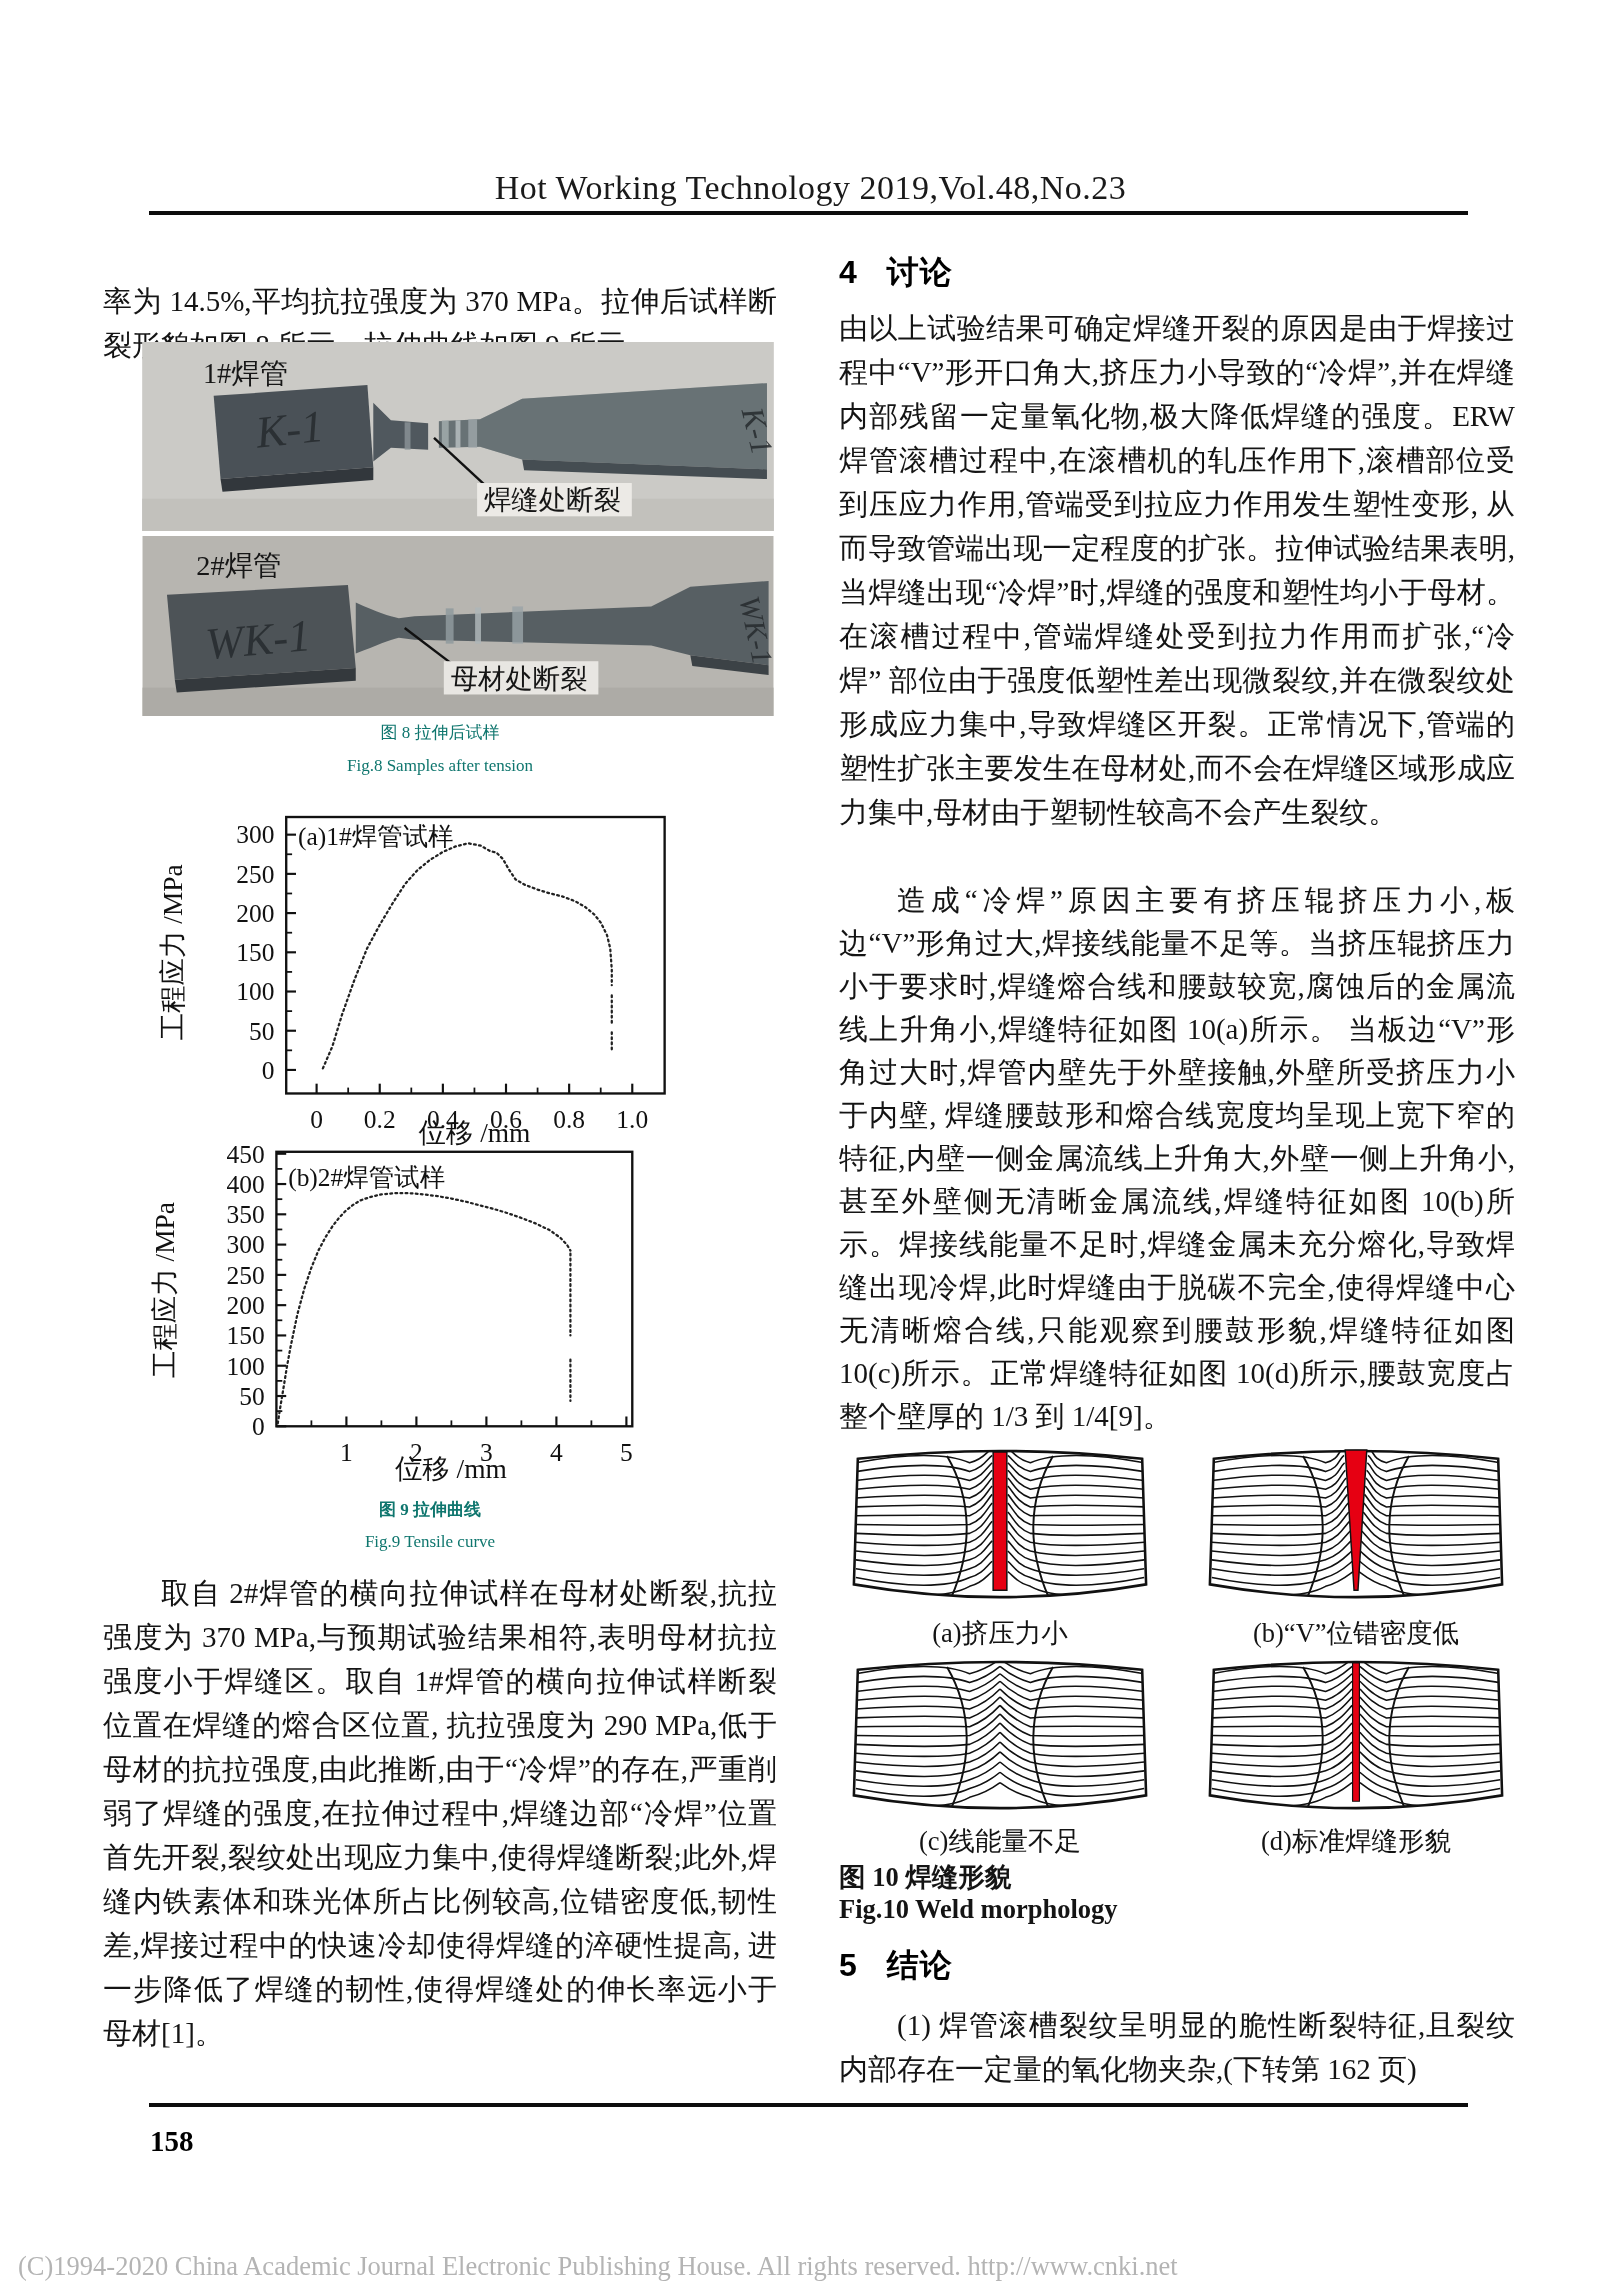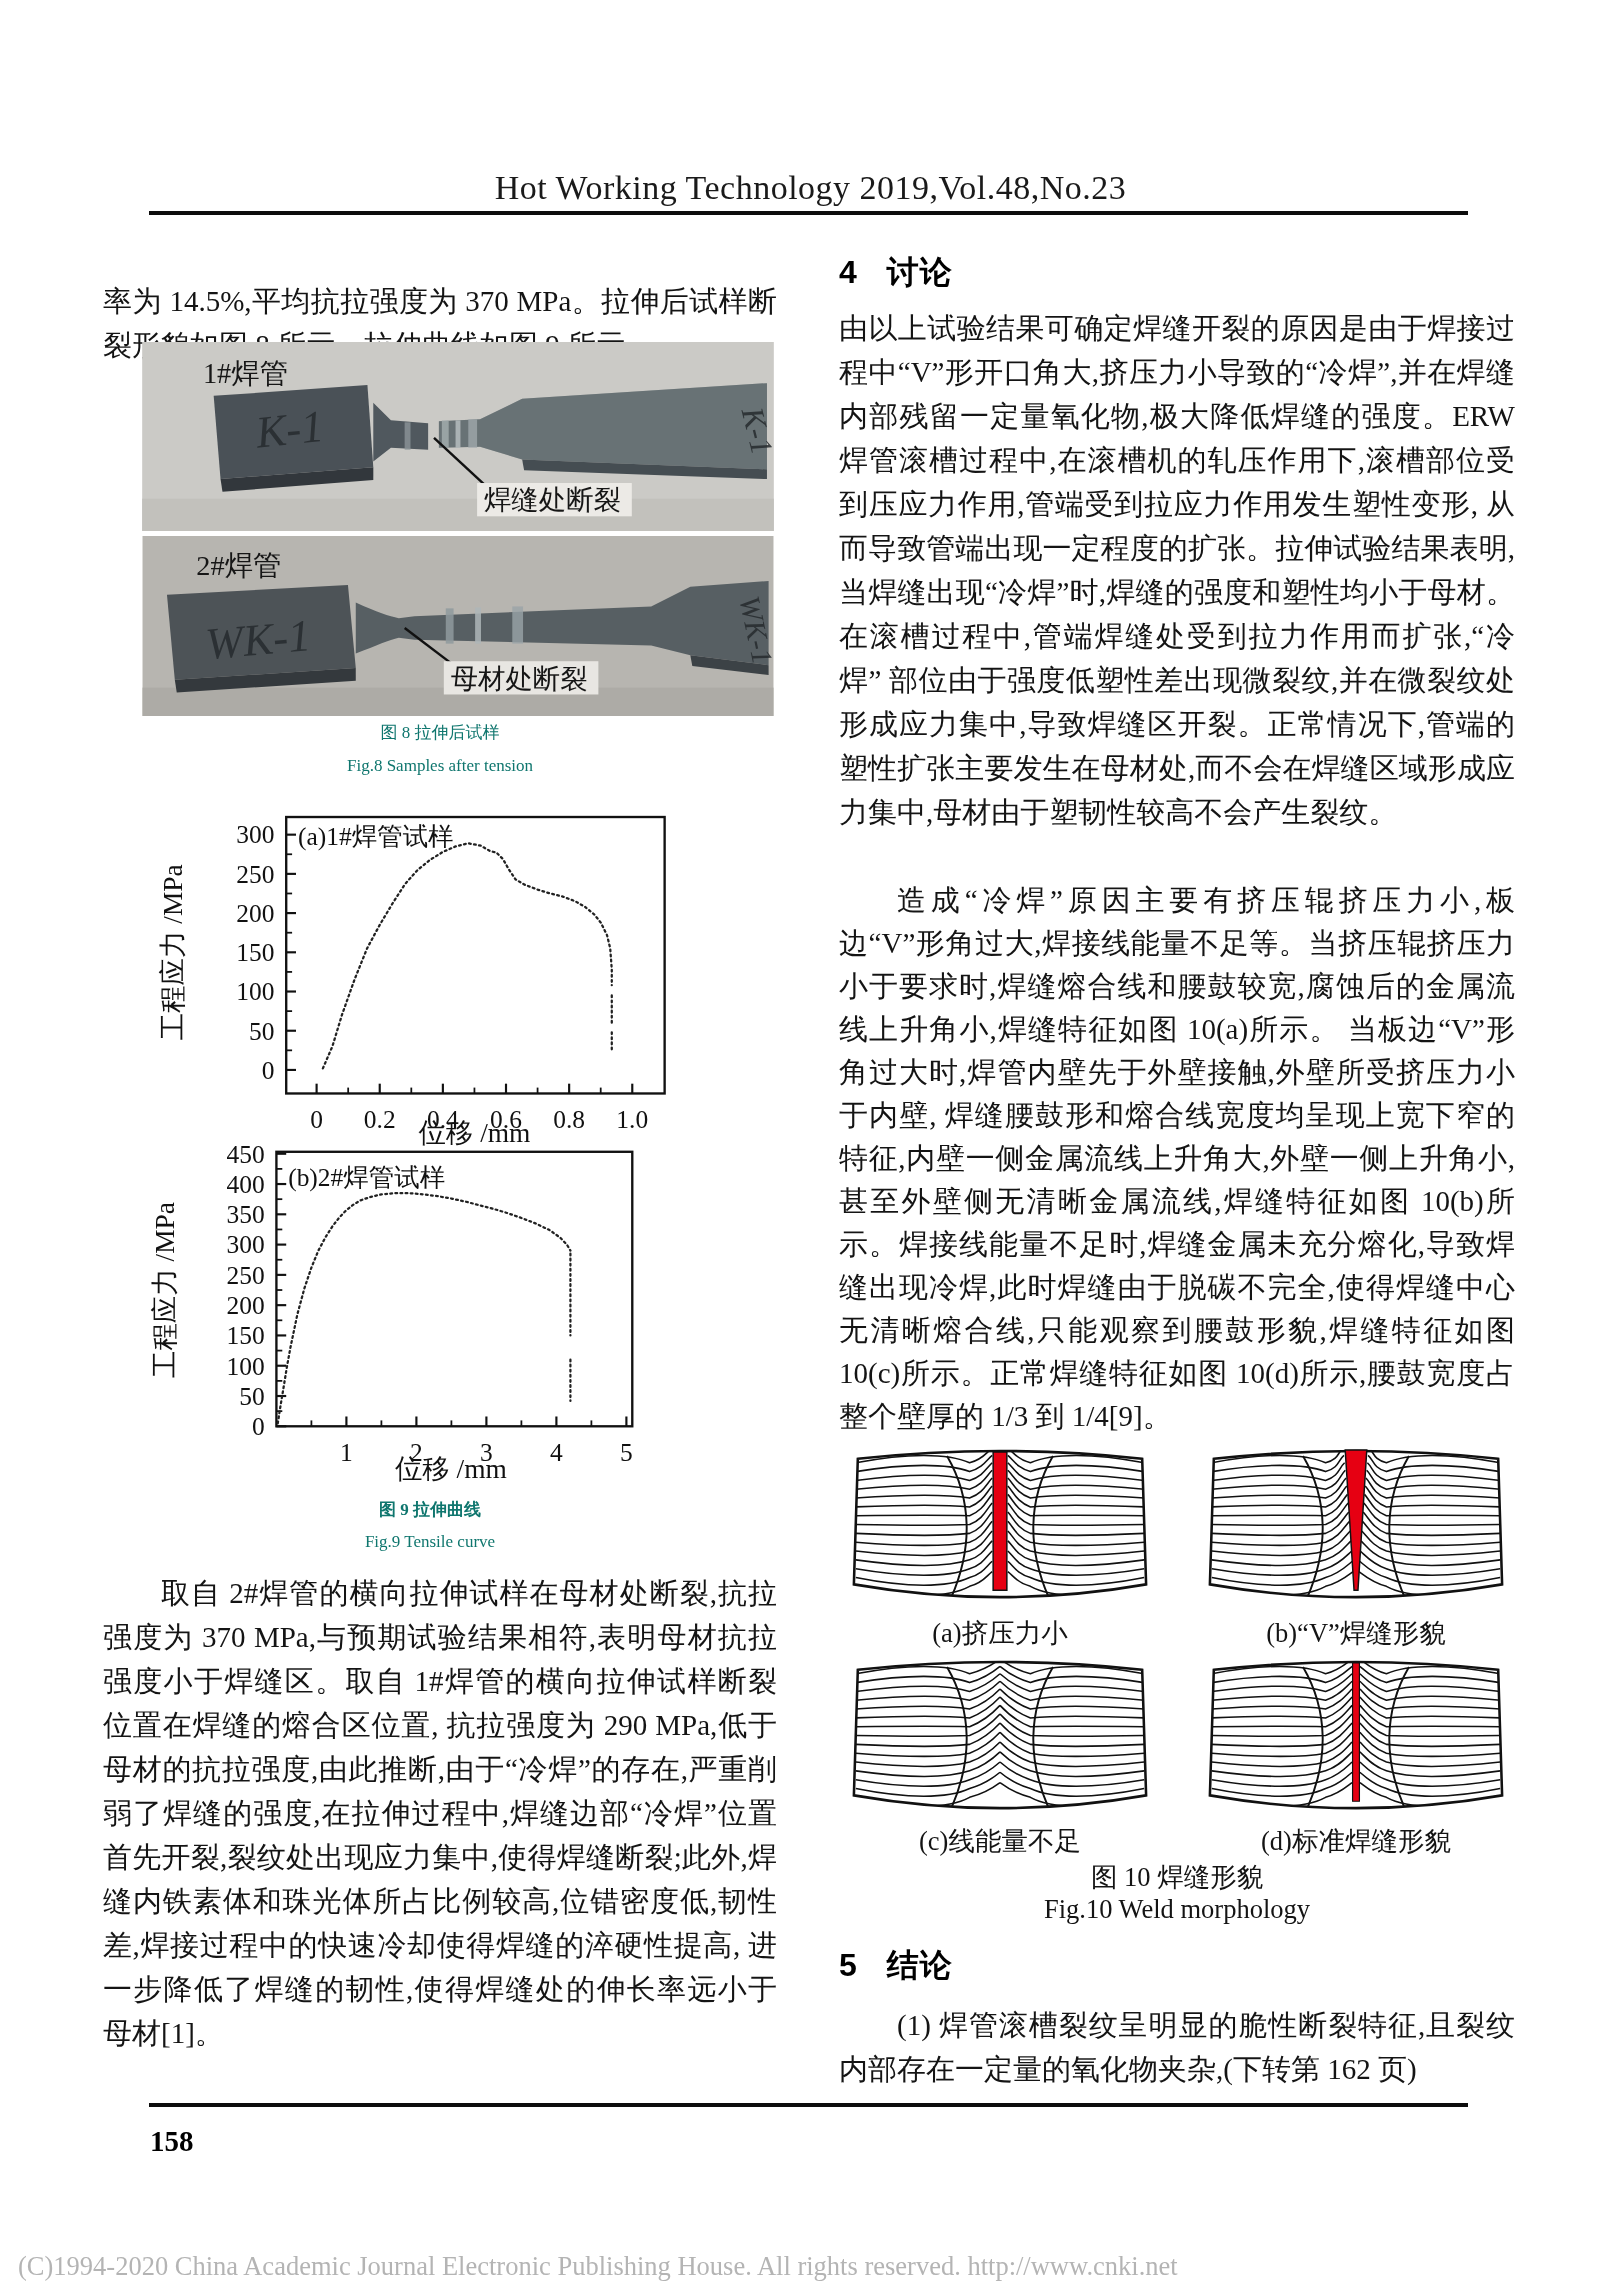--- a/index.html
+++ b/index.html
@@ -6,21 +6,21 @@
   body{width:1621px;height:2293px;position:relative;background:#ffffff;
        font-family:"Liberation Serif","DejaVu Serif",serif;color:#111;overflow:hidden;}
   .abs{position:absolute;}
   .rule{position:absolute;background:#0d0d0d;}
   .para{position:absolute;width:674px;font-size:29px;line-height:44px;text-align:justify;color:#141414;}
   .indent{text-indent:2em;}
   .heading{position:absolute;font-family:"Liberation Sans","DejaVu Sans",sans-serif;
            font-weight:bold;font-size:32px;color:#000;letter-spacing:1px;}
   .heading .num{margin-right:29px;}
   .cap{position:absolute;width:674px;text-align:center;font-size:17px;color:#0f766e;}
-  .cap-right{position:absolute;width:676px;text-align:center;font-size:26.5px;color:#141414;}
+  .cap-right{position:absolute;width:676px;font-size:26.5px;color:#141414;font-weight:bold;}
   .weld-label{position:absolute;width:304px;text-align:center;font-size:26.5px;color:#141414;}
   .header-journal{position:absolute;top:169px;left:0;width:1621px;text-align:center;
                   font-size:34px;color:#1a1a1a;letter-spacing:0.5px;}
   .page-num{position:absolute;left:150px;top:2125px;font-size:29px;font-weight:bold;color:#000;}
   .footer{position:absolute;left:18px;top:2251px;font-size:26.5px;color:#b4b4b4;}
   svg text{font-family:"Liberation Serif","DejaVu Serif",serif;}
   .photo-label{font-size:29px;fill:#161616;}
   .photo-annot{font-size:28px;fill:#161616;}
   .hand{font-style:italic;fill:#262b2e;opacity:.85;}
 </style>
@@ -271,21 +271,21 @@
       <path d="M8,139 C60,149.42857142857142 102,149.42857142857142 124,139 C138,134.9 145.3,127.4 151.3,122.4"></path>
       <path d="M302,139 C250,149.42857142857142 208,149.42857142857142 186,139 C172,134.9 164.7,127.4 158.7,122.4"></path>
       <path d="M8,148 C60,160 102,160 124,148 C138,144.3 146.0,137.5 152.0,133.0"></path>
       <path d="M302,148 C250,160 208,160 186,148 C172,144.3 164.0,137.5 158.0,133.0"></path>
       <path d="M101,15 C127,60 127,110 105,160" stroke-width="2"></path>
       <path d="M209,15 C183,60 183,110 205,160" stroke-width="2"></path>
     </g>
     <polygon points="144,9 166,9 157,152 153,152" fill="#e60012" stroke="#111" stroke-width="1.5"></polygon>
   </svg>
 <div class="weld-label" style="left:848px;top:1615px;">(a)挤压力小</div>
-<div class="weld-label" style="left:1204px;top:1615px;">(b)“V”焊缝形貌</div>
+<div class="weld-label" style="left:1204px;top:1615px;">(b)“V”位错密度低</div>
 <svg id="weldC" class="abs" style="left:848px;top:1652px;" width="304" height="173" viewBox="0 0 310 176">
     <path d="M10,18 Q155,2 300,18 L304,146 Q155,172 6,146 Z" fill="#ffffff" stroke="#111" stroke-width="2.6"></path>
     <defs>
       <clipPath id="weldC-cp">
         <path d="M10,18 Q155,2 300,18 L304,146 Q155,172 6,146 Z"></path>
       </clipPath>
     </defs>
     <g clip-path="url(#weldC-cp)" fill="none" stroke="#111" stroke-width="1.6">
       <path d="M8,22 C60,12 102,12 124,22 C138,18.3 149.0,11.5 155.0,7.0"></path>
       <path d="M302,22 C250,12 208,12 186,22 C172,18.3 161.0,11.5 155.0,7.0"></path>

